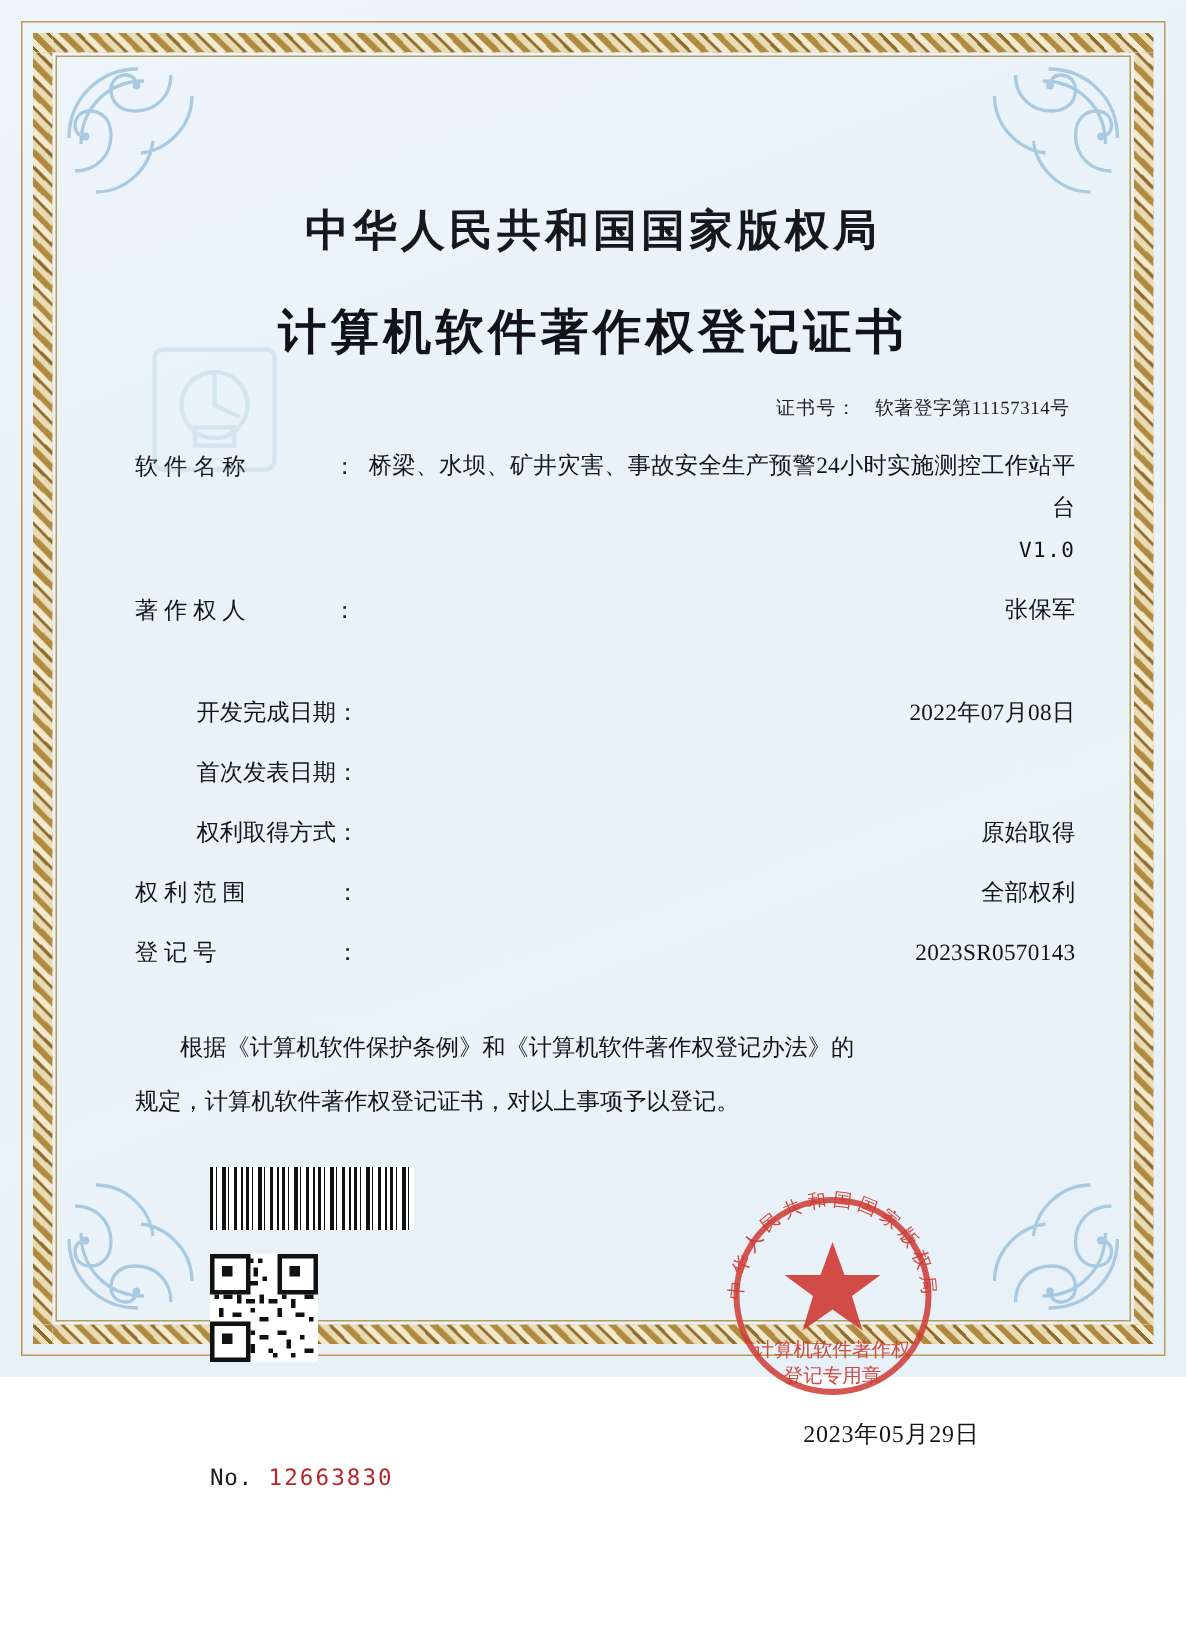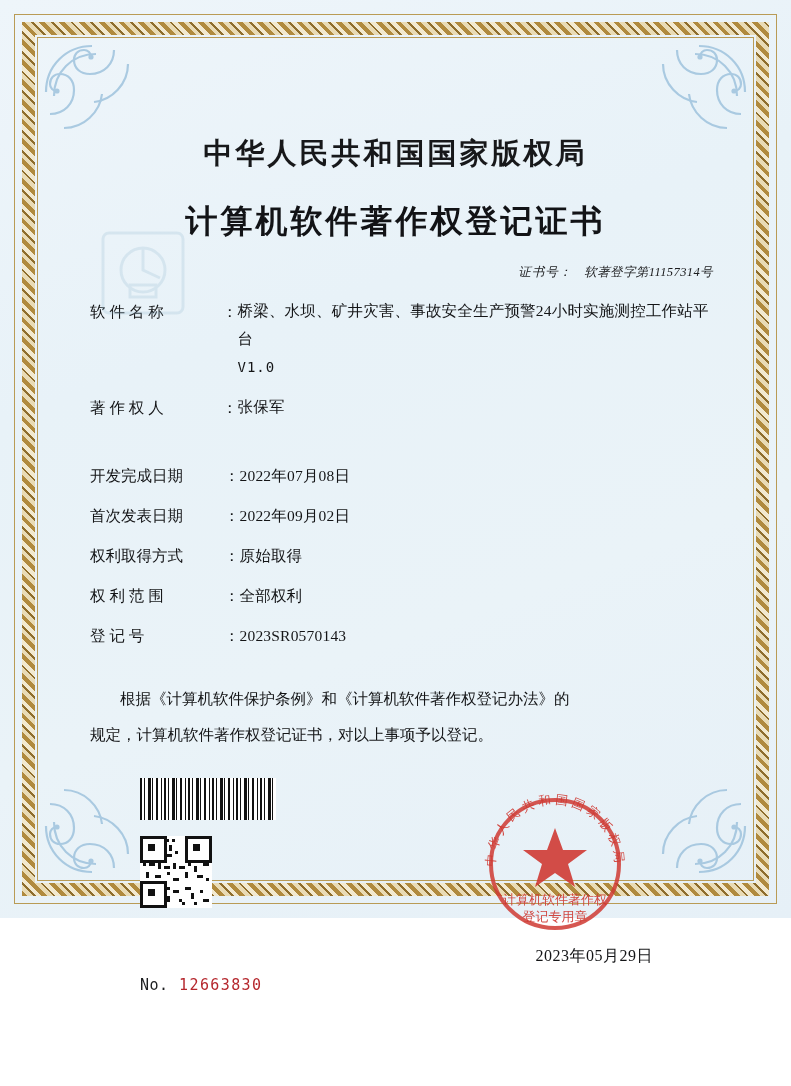--- a/index.html
+++ b/index.html
@@ -103,35 +103,35 @@
     margin-top: 26px;
     font-family: "DejaVu Serif", "Liberation Serif", serif;
   }
   .cert-no {
     text-align: right;
     font-size: 12.5px;
     color: #1b1c1e;
     margin-top: 20px;
     padding-right: 22px;
     letter-spacing: 0.4px;
-    font-style: italic;
   }
   .cert-no .lbl { letter-spacing: 1px; }
   .cert-no .val { margin-left: 12px; }
 
   
   .fields {
     margin-top: 16px;
     padding-left: 34px;
     padding-right: 18px;
   }
   .row {
     display: flex;
     align-items: flex-start;
     margin-bottom: 4px;
+    text-align: right;
   }
   .row .label {
     flex: 0 0 132px;
     font-size: 15.5px;
     color: #141517;
     letter-spacing: 0px;
     line-height: 30px;
     white-space: nowrap;
   }
   .row .label.spread {
@@ -360,21 +360,20 @@
 
       <div class="row row2">
         <div class="label">开发完成日期</div>
         <div class="colon">：</div>
         <div class="value">2022年07月08日</div>
       </div>
 
       <div class="row row2">
         <div class="label">首次发表日期</div>
         <div class="colon">：</div>
-        <div class="value">2022年09月02日</div>
       </div>
 
       <div class="row row2">
         <div class="label">权利取得方式</div>
         <div class="colon">：</div>
         <div class="value">原始取得</div>
       </div>
 
       <div class="row row2">
         <div class="label spread">权 利 范 围</div>

